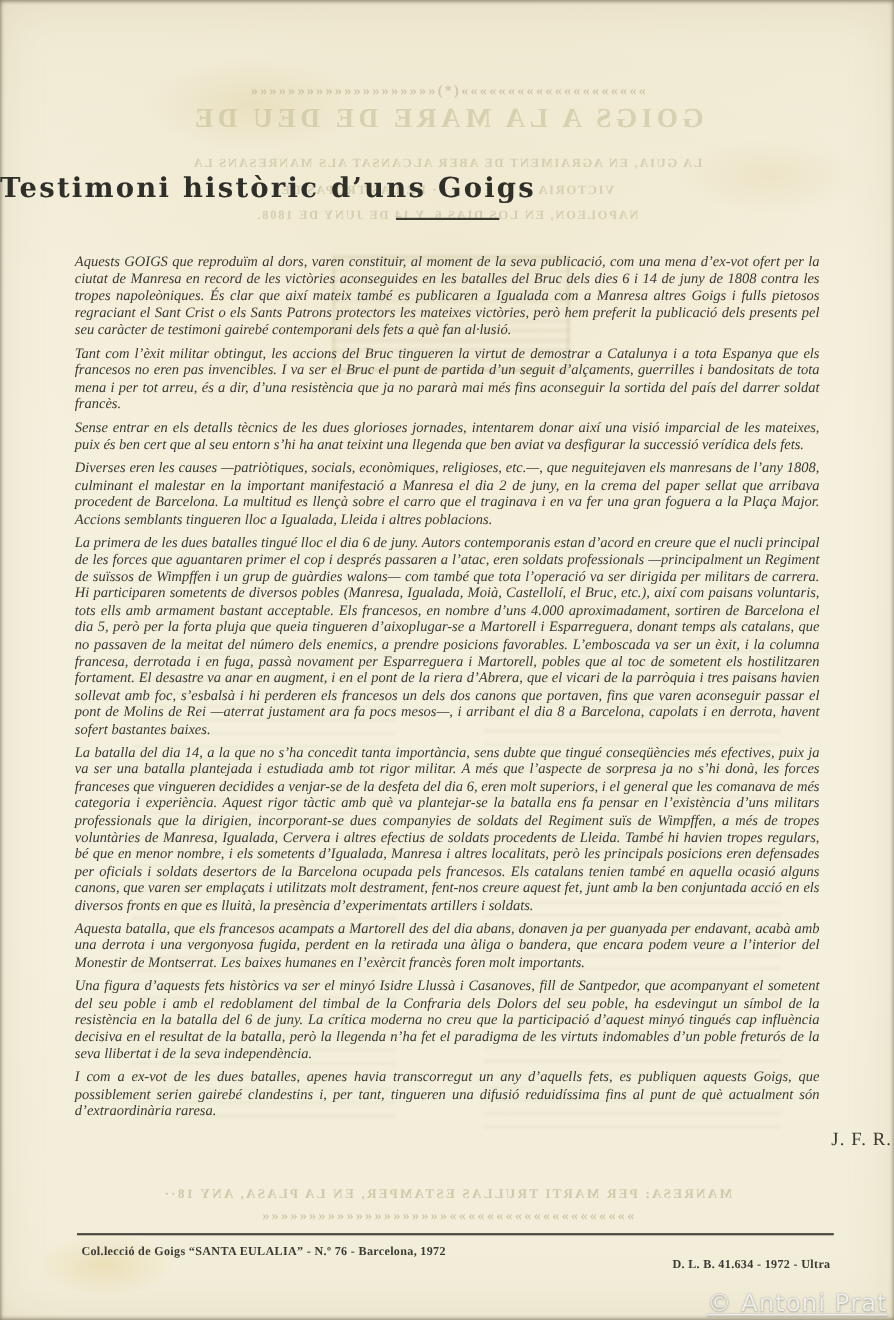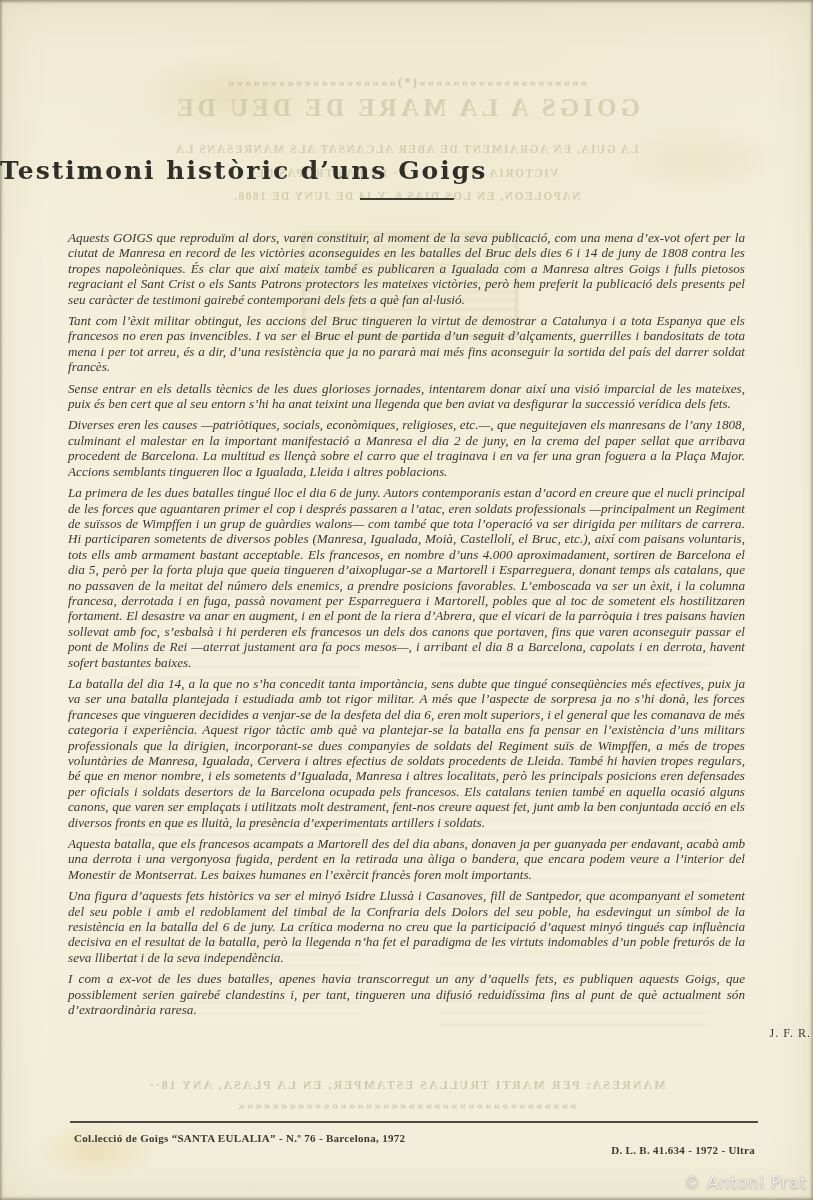--- a/index.html
+++ b/index.html
@@ -52,34 +52,35 @@
     font-family:"DejaVu Serif", serif;font-weight:bold;
     font-size:25px;letter-spacing:2px;color:#2f2f29;
   }
   .title-rule{width:94px;height:2px;background:#3c3c34;margin:13px auto 0 auto;}
   .article{margin:30px 68px 0 68px;}
   .para{
     margin:0 0 6px 0;text-align:justify;
     font-size:13.2px;line-height:15.4px;color:#3a3932;
     text-justify:inter-word;hyphens:auto;font-style:italic;-webkit-hyphens:auto;
   }
-  .signature{margin:8px 2px 0 0;text-align:right;font-size:12px;color:#3a3932;letter-spacing:1px;}
+  .signature{margin:8px 2px 0 0;text-align:right;font-size:17px;color:#3a3932;letter-spacing:1px;}
 
   .footer-rule{position:absolute;left:70px;top:1121px;width:688px;height:2px;background:#4a4a42;z-index:2;}
   .footer{position:absolute;left:0;top:1132px;width:813px;z-index:2;
     font-size:11px;font-weight:bold;color:#3b3b35;letter-spacing:0.3px;}
   .footer-left{position:absolute;left:74px;top:0;white-space:nowrap;}
   .footer-right{position:absolute;right:58px;top:12px;white-space:nowrap;}
 
   .watermark{
     position:absolute;right:6px;top:1173px;z-index:3;
-    font-family:"DejaVu Sans", sans-serif;font-size:16px;letter-spacing:1px;
+    font-family:"DejaVu Sans", sans-serif;font-size:22px;letter-spacing:1px;
     color:rgba(250,250,247,0.88);
     text-shadow:0 0 1px rgba(140,140,135,0.9), 0 1px 2px rgba(120,120,115,0.5);
     white-space:nowrap;
+    text-decoration:underline;
   }
 </style>
 </head>
 <body>
 
 <div class="page">
 
   <div class="bleed" aria-hidden="true">
     <div class="bleed-line bleed-orn-top mirror">»»»»»»»»»»»»»»»»»»»»(*)««««««««««««««««««««</div>
     <div class="bleed-line bleed-title mirror">GOIGS A LA MARE DE DEU DE</div>

